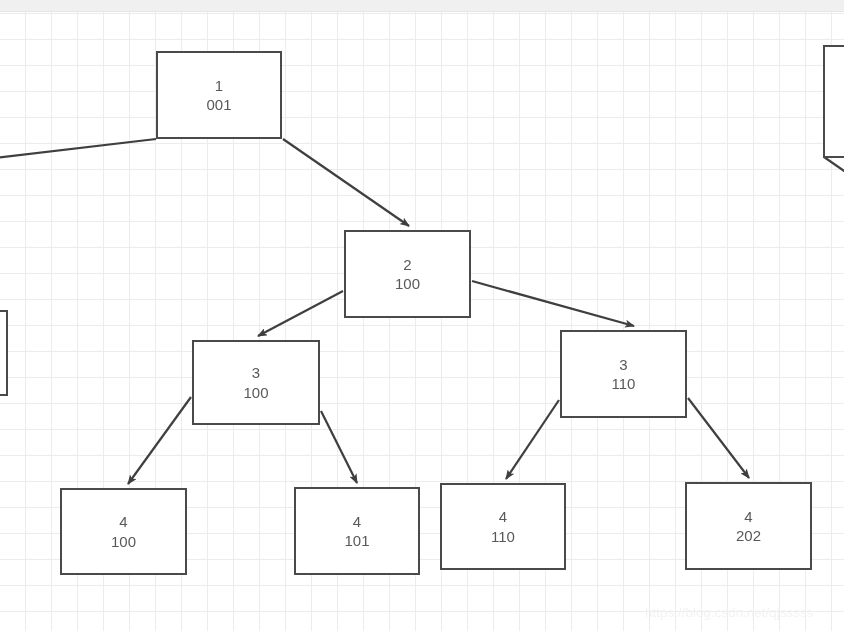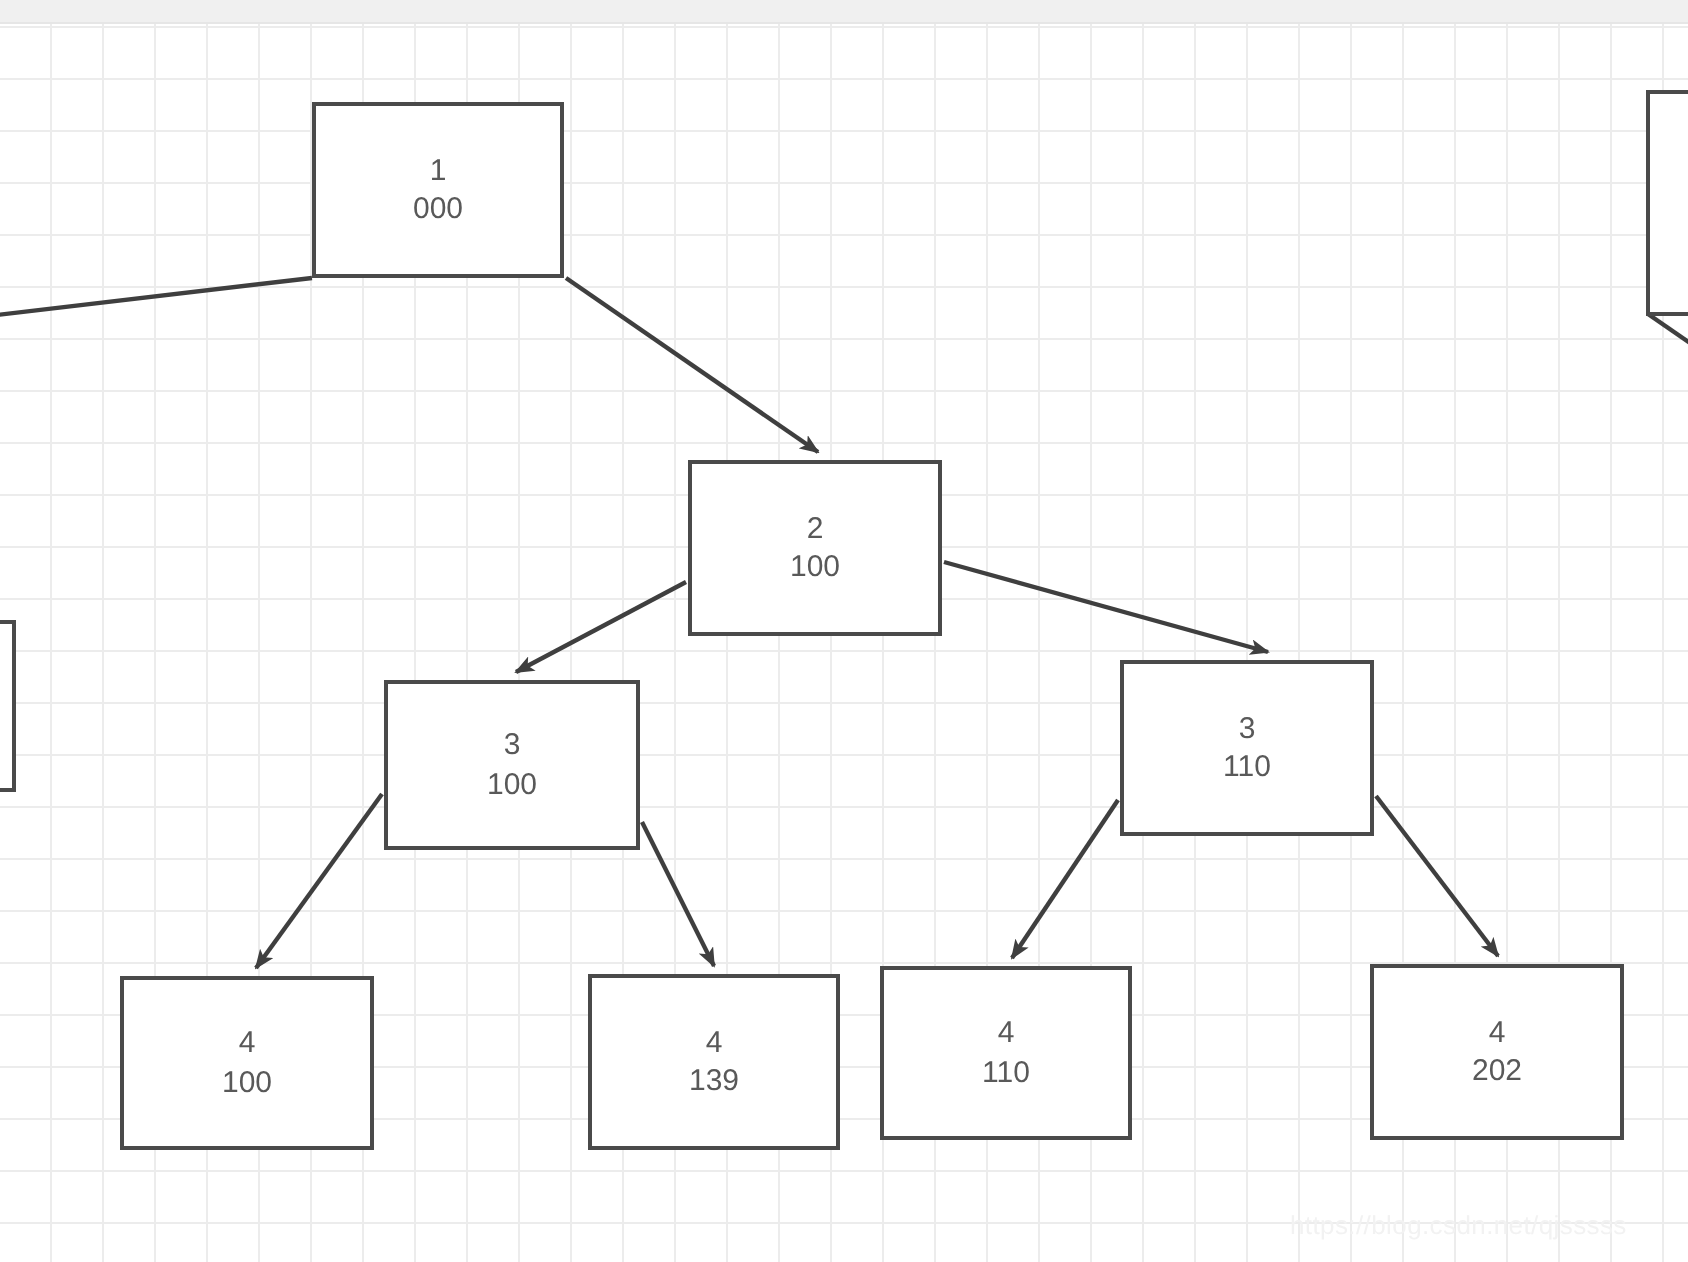--- a/index.html
+++ b/index.html
@@ -116,21 +116,21 @@
 
     <line x1="824" y1="157" x2="850" y2="175" stroke="#3f3f3f" stroke-width="2.2"></line>
   </svg>
 
   <div class="node node-partial" style="left:823px; top:45px; width:40px; height:113px;"></div>
 
   <div class="node node-partial" style="left:-22px; top:310px; width:30px; height:86px;"></div>
 
   <div class="node" style="left:156px; top:51px; width:126px; height:88px;">
     <span class="node-level">1</span>
-    <span class="node-code">000</span>
+    <span class="node-code">001</span>
   </div>
 
   <div class="node" style="left:344px; top:230px; width:127px; height:88px;">
     <span class="node-level">2</span>
     <span class="node-code">100</span>
   </div>
 
   <div class="node" style="left:192px; top:340px; width:128px; height:85px;">
     <span class="node-level">3</span>
     <span class="node-code">100</span>
@@ -141,21 +141,21 @@
     <span class="node-code">110</span>
   </div>
 
   <div class="node" style="left:60px; top:488px; width:127px; height:87px;">
     <span class="node-level">4</span>
     <span class="node-code">100</span>
   </div>
 
   <div class="node" style="left:294px; top:487px; width:126px; height:88px;">
     <span class="node-level">4</span>
-    <span class="node-code">139</span>
+    <span class="node-code">101</span>
   </div>
 
   <div class="node" style="left:440px; top:483px; width:126px; height:87px;">
     <span class="node-level">4</span>
     <span class="node-code">110</span>
   </div>
 
   <div class="node" style="left:685px; top:482px; width:127px; height:88px;">
     <span class="node-level">4</span>
     <span class="node-code">202</span>

